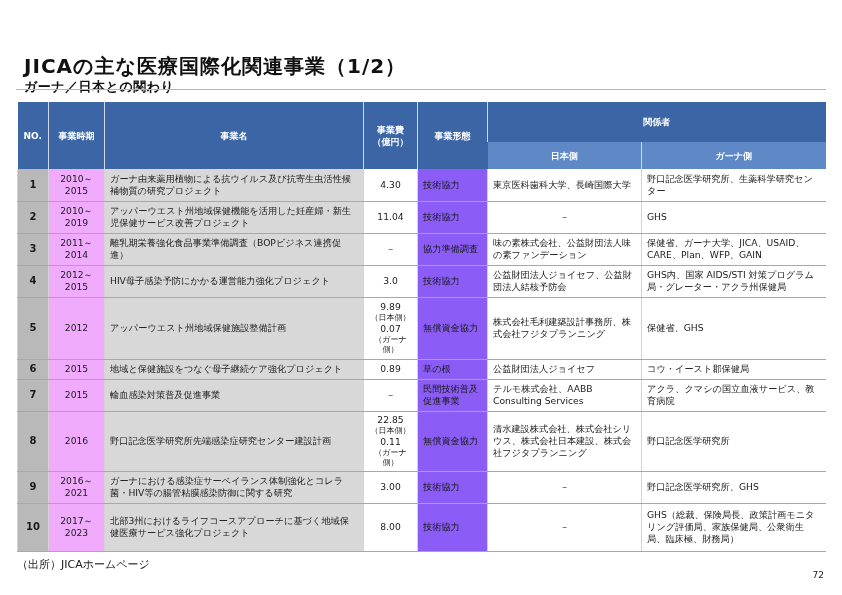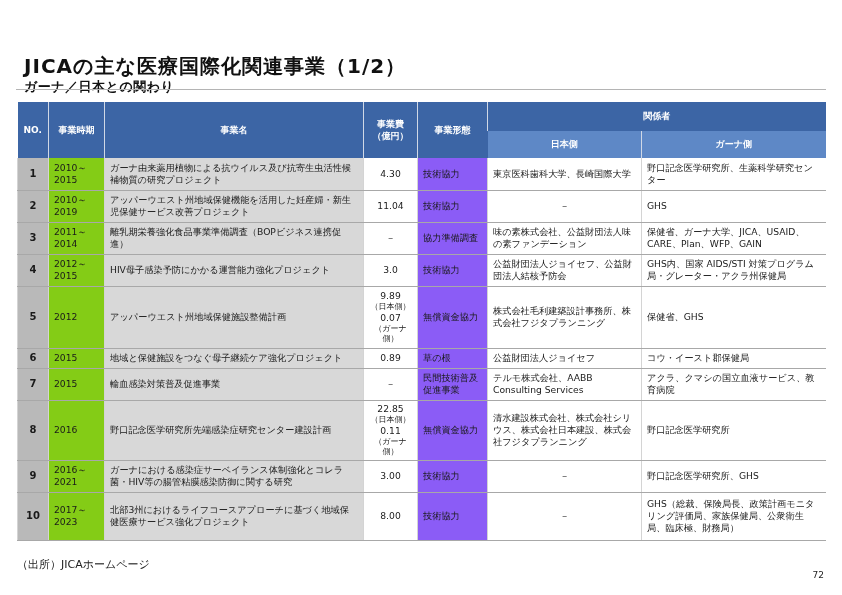--- a/index.html
+++ b/index.html
@@ -5,24 +5,24 @@
   * { box-sizing: border-box; margin: 0; padding: 0; }
   html, body { width: 842px; height: 595px; background: #ffffff; overflow: hidden; }
   body { position: relative; font-family: "DejaVu Sans", "Liberation Sans", sans-serif; color: #111; }
   .subtitle { position: absolute; left: 24px; top: 34px; font-size: 13px; font-weight: bold; letter-spacing: 0.5px; margin-top: 44px; }
   .title { position: absolute; left: 24px; top: 53px; font-size: 20px; font-weight: bold; letter-spacing: 1px; }
   .rule { position: absolute; left: 16px; top: 89px; width: 810px; height: 1px; background: #b4b4b4; }
   table.main { position: absolute; left: 17px; top: 102px; width: 808px; border-collapse: collapse; table-layout: fixed; font-size: 9.2px; line-height: 12px; }
   table.main th { background: #3c65a5; color: #fff; font-weight: bold; font-size: 9px; text-align: center; vertical-align: middle; border-left: 1px solid #d0d8e6; }
   table.main th:first-child { border-left: none; }
   table.main th.sub { background: #5e88c6; height: 27px; }
-  table.main th.group { height: 28px; }
+  table.main th.group { height: 40px; }
   table.main td { vertical-align: middle; border-bottom: 1px solid #a8a8a8; border-left: 1px solid #d4d4d4; padding: 2px 5px; color: #1a1a1a; }
   td.no { background: #b9b9b9; text-align: center; font-weight: bold; font-size: 10px; border-left: none; }
-  td.period { background: #84cc16; text-align: left; }
+  td.period { background: #f0abfc; text-align: center; }
   td.name { background: #d8d8d8; text-align: left; }
   td.cost { text-align: center; background: #fff; }
   td.form { text-align: left; background: #8b5cf6; }
   td.jp { text-align: left; background: #fff; }
   td.gh { text-align: left; background: #fff; }
   td.jp.center { text-align: center; }
   .small { font-size: 8px; line-height: 10px; display: block; }
   .costline { display: block; }
   .source { position: absolute; left: 17px; top: 557px; font-size: 11px; color: #222; }
   .pagenum { position: absolute; right: 18px; top: 570px; font-size: 9px; color: #222; }

